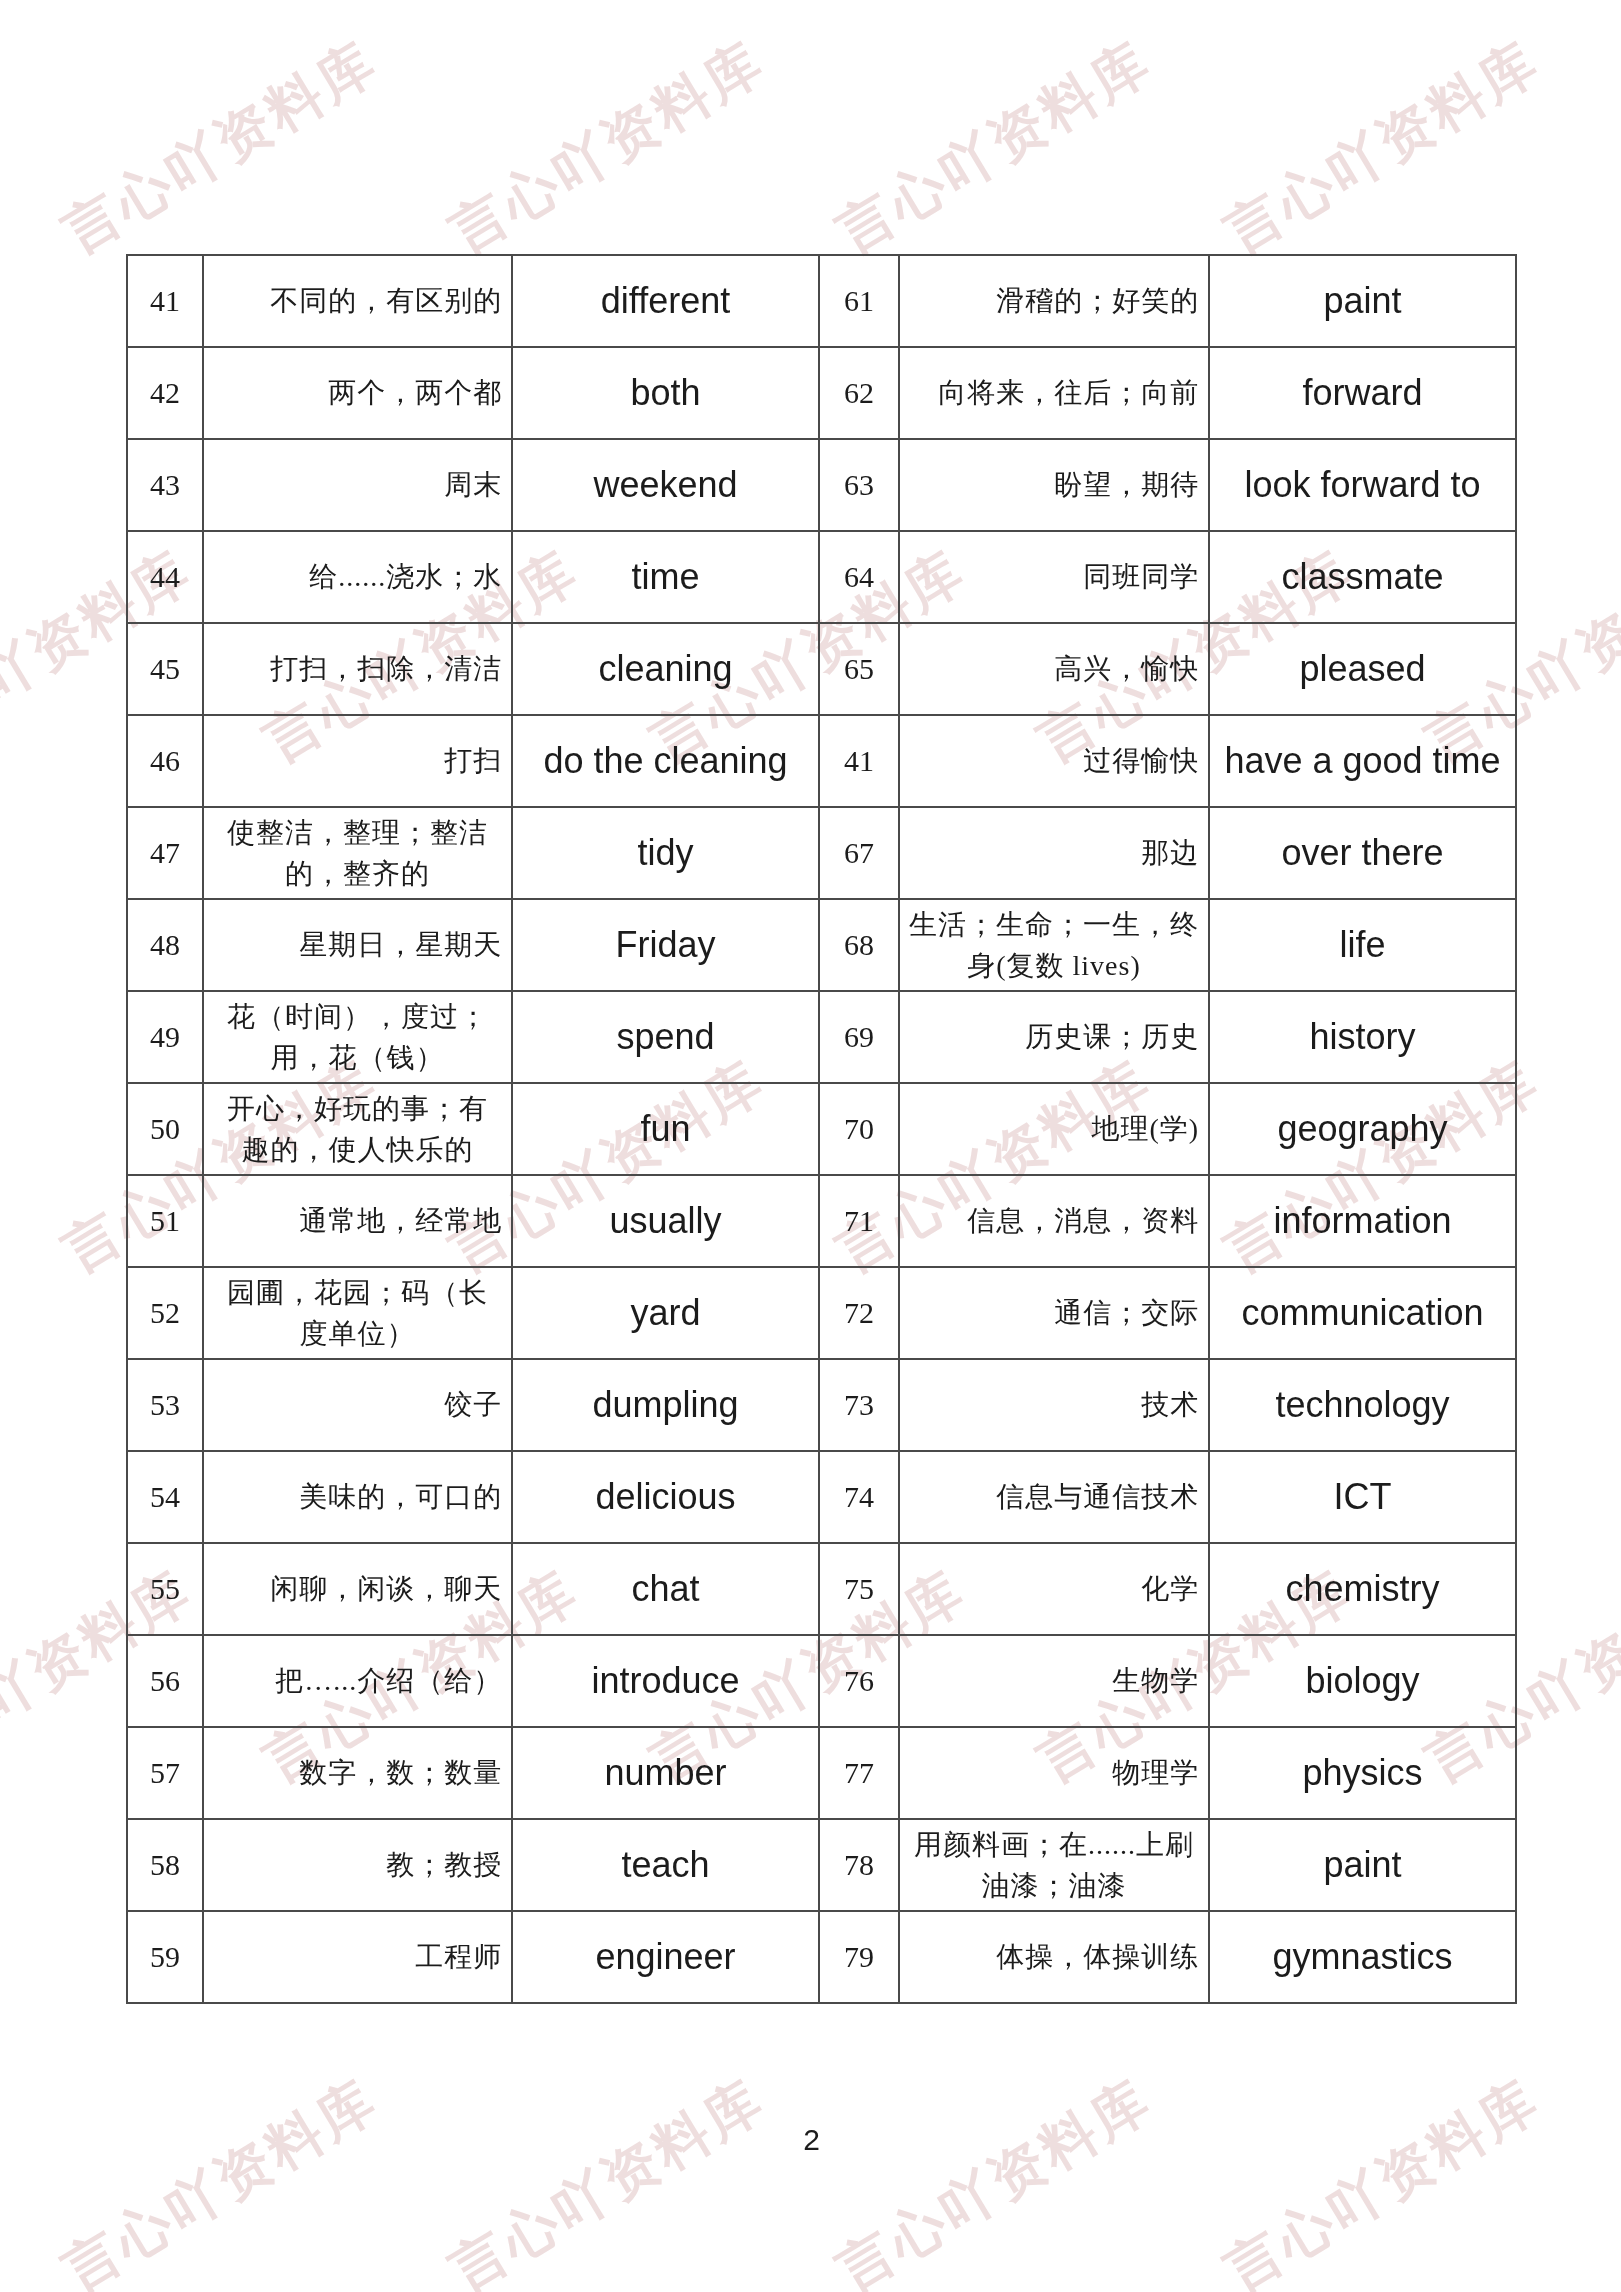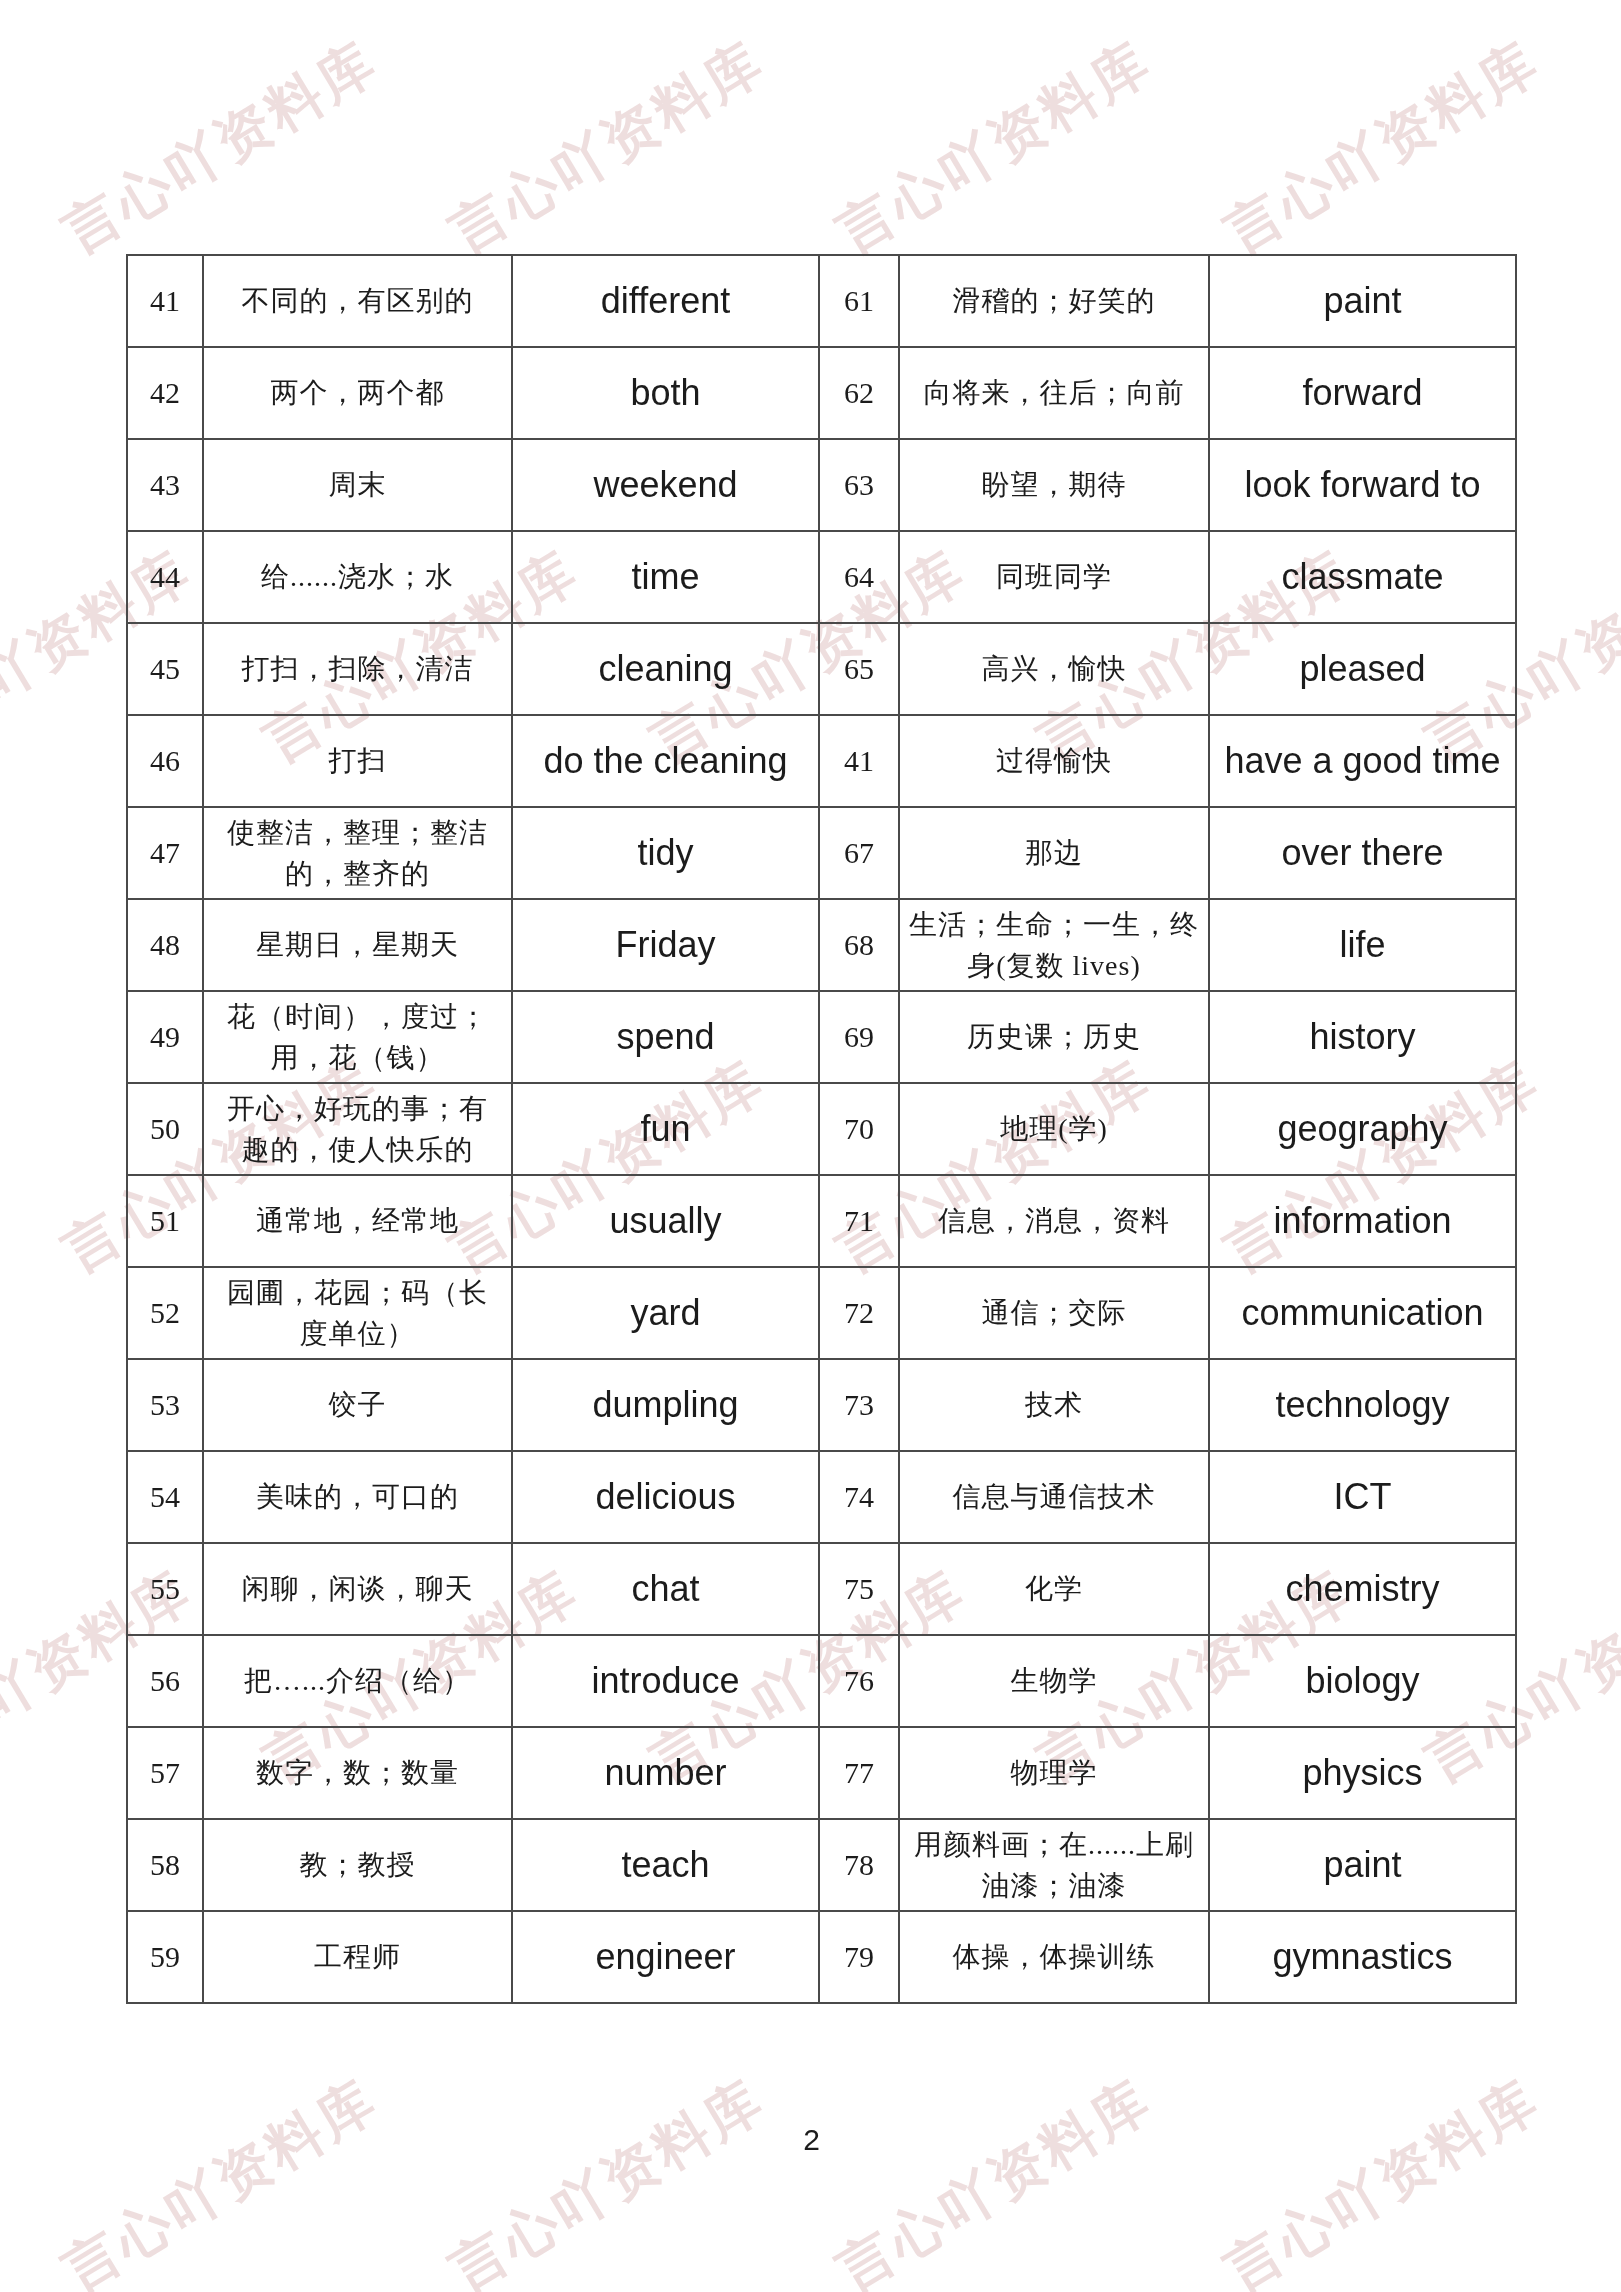--- a/index.html
+++ b/index.html
@@ -46,21 +46,21 @@
     vertical-align: middle;
     overflow: hidden;
     background: transparent;
   }
   td.num {
     text-align: center;
     font-family: "Liberation Serif", "DejaVu Serif", serif;
     font-size: 30px;
   }
   td.cn {
-    text-align: center;
+    text-align: right;
     padding: 0 8.8px;
     font-family: "Liberation Serif", "DejaVu Serif", serif;
     font-size: 28px;
     letter-spacing: 1px;
     line-height: 1.48;
   }
   td.cn.wrap {
     text-align: center;
     word-break: break-all;
     line-break: anywhere;

